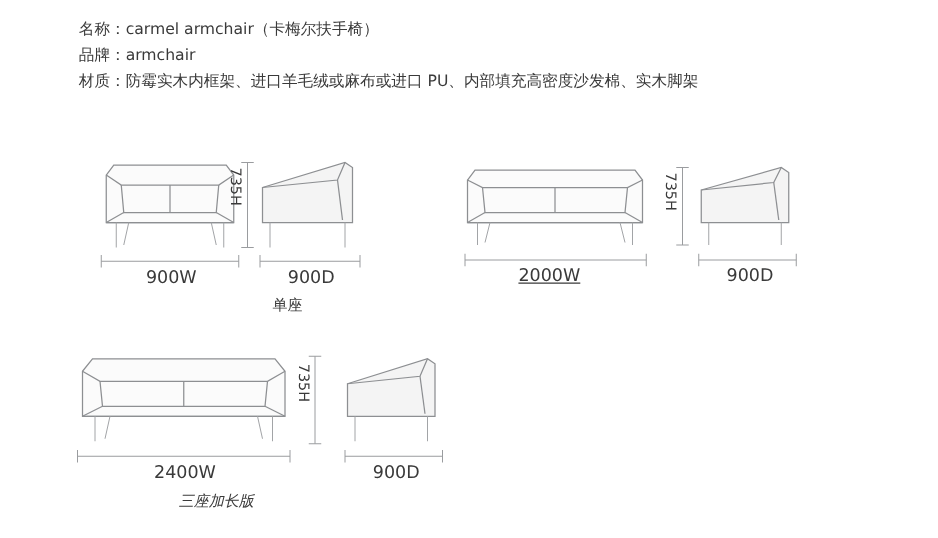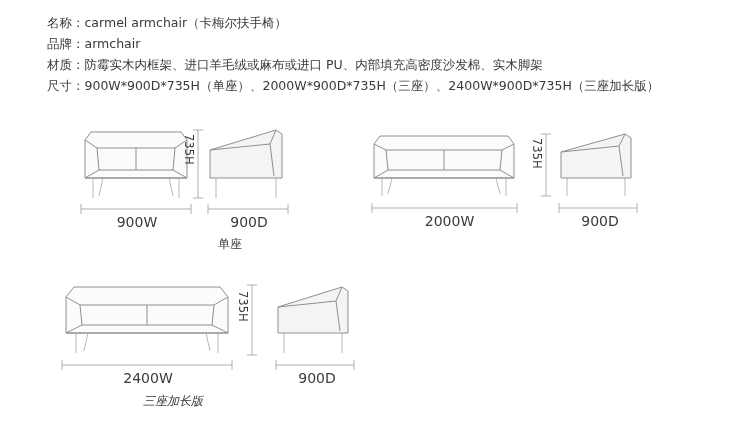--- a/index.html
+++ b/index.html
@@ -21,20 +21,21 @@
     position: absolute;
     left: 47px;
     top: 12px;
     width: 660px;
   }
   .spec-line {
     font-size: 12.5px;
     line-height: 21px;
     color: #3a3a3a;
     white-space: nowrap;
+    margin-left: 16px;
   }
 
   
   .drawings {
     position: absolute;
     left: 0;
     top: 118px;
     width: 750px;
     height: 310px;
   }
@@ -75,21 +76,20 @@
   .face { fill: #fbfbfb; stroke: #8d8f92; stroke-width: 1; }
   .face2 { fill: #f4f4f4; stroke: #8d8f92; stroke-width: 1; }
 </style>
 </head>
 <body>
 
 <div class="spec-list">
   <div class="spec-line">名称：carmel armchair（卡梅尔扶手椅）</div>
   <div class="spec-line">品牌：armchair</div>
   <div class="spec-line">材质：防霉实木内框架、进口羊毛绒或麻布或进口 PU、内部填充高密度沙发棉、实木脚架</div>
-  <div class="spec-line">尺寸：900W*900D*735H（单座）、2000W*900D*735H（三座）、2400W*900D*735H（三座加长版）</div>
 </div>
 
 <div class="drawings">
 
   <div class="group" style="left:72px; top:0; width:250px; height:130px;">
 
     <svg width="120" height="90" style="position:absolute;left:5px;top:8px;">
       <path class="face" d="M8,14 L14,6 L104,6 L110,14 L110,52 L8,52 Z"></path>
       <path class="ln" d="M8,14 L20,22 L98,22 L110,14"></path>
       <path class="ln" d="M20,22 L22,44 L96,44 L98,22"></path>
@@ -141,21 +141,21 @@
       <path class="ln" d="M76,20 L76,40"></path>
       <path class="ln" d="M6,48 L146,48"></path>
       <path class="ln-thin" d="M14,48 L14,66 M138,48 L138,66"></path>
       <path class="ln-thin" d="M24,48 L20,64 M128,48 L132,64"></path>
     </svg>
     <svg width="155" height="12" style="position:absolute;left:8px;top:84px;">
       <line class="dimline" x1="4" y1="6" x2="149" y2="6"></line>
       <line class="dimline" x1="4" y1="1" x2="4" y2="11"></line>
       <line class="dimline" x1="149" y1="1" x2="149" y2="11"></line>
     </svg>
-    <div class="dim-h" style="left:12px; top:95px; width:155px;">2000W</div>
+    <div class="dim-h" style="left:2px; top:95px; width:155px;text-decoration:underline;">2000W</div>
 
     <svg width="90" height="90" style="position:absolute;left:195px;top:12px;">
       <path class="face2" d="M6,22 L70,4 L76,8 L76,48 L6,48 Z"></path>
       <path class="ln" d="M6,22 L64,16 L70,4"></path>
       <path class="ln" d="M64,16 L68,46"></path>
       <path class="ln-thin" d="M12,48 L12,66 M70,48 L70,66"></path>
     </svg>
     <svg width="90" height="12" style="position:absolute;left:195px;top:84px;">
       <line class="dimline" x1="4" y1="6" x2="82" y2="6"></line>
       <line class="dimline" x1="4" y1="1" x2="4" y2="11"></line>

